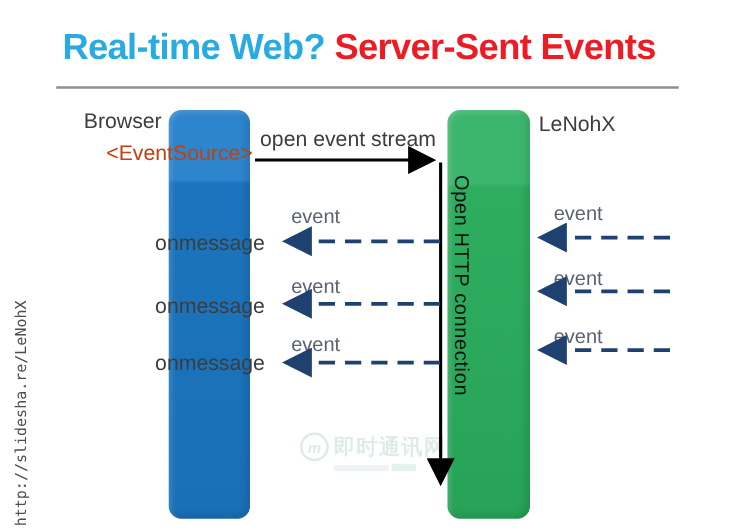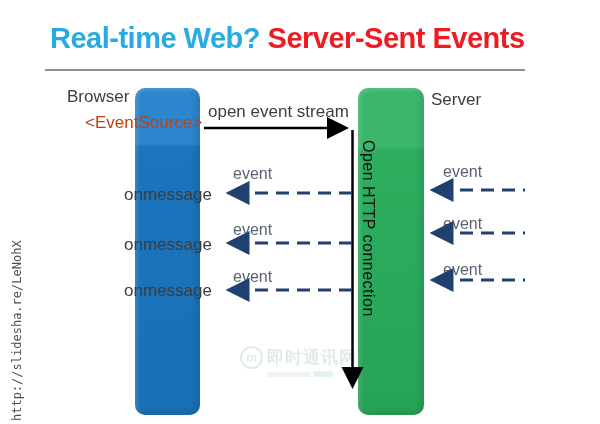--- a/index.html
+++ b/index.html
@@ -2,20 +2,21 @@
 <html><head>
 <meta charset="utf-8">
 <style>
   html,body{margin:0;padding:0;background:#ffffff;}
   .slide{
     position:relative;
     width:525px;height:424px;
     background:#ffffff;
     overflow:hidden;
     font-family:"Liberation Sans", sans-serif;
+    padding-left:18px;
   }
   
   .title{
     position:absolute;left:50px;top:22px;width:530px;
     font-size:29px;font-weight:bold;letter-spacing:-0.5px;
     white-space:nowrap;
   }
   .title .hl{color:#29abe2;}
   .title .main{color:#ed1c24;}
   .divider{
@@ -101,21 +102,21 @@
     <span class="main">Server-Sent Events</span>
   </div>
   <div class="divider"></div>
 
   <div class="side-url">http://slidesha.re/LeNohX</div>
 
   <div class="bar bar-browser"></div>
   <div class="bar bar-server"></div>
 
   <div class="lbl lbl-browser">Browser</div>
-  <div class="lbl lbl-server">Server</div>
+  <div class="lbl lbl-server">LeNohX</div>
   <div class="lbl lbl-eventsource">&lt;EventSource&gt;</div>
   <div class="lbl lbl-openstream">open event stream</div>
   <div class="lbl-connection">Open HTTP connection</div>
 
   <div class="lbl-event ev-l1">event</div>
   <div class="lbl-event ev-l2">event</div>
   <div class="lbl-event ev-l3">event</div>
 
   <div class="lbl-event ev-r1">event</div>
   <div class="lbl-event ev-r2">event</div>

